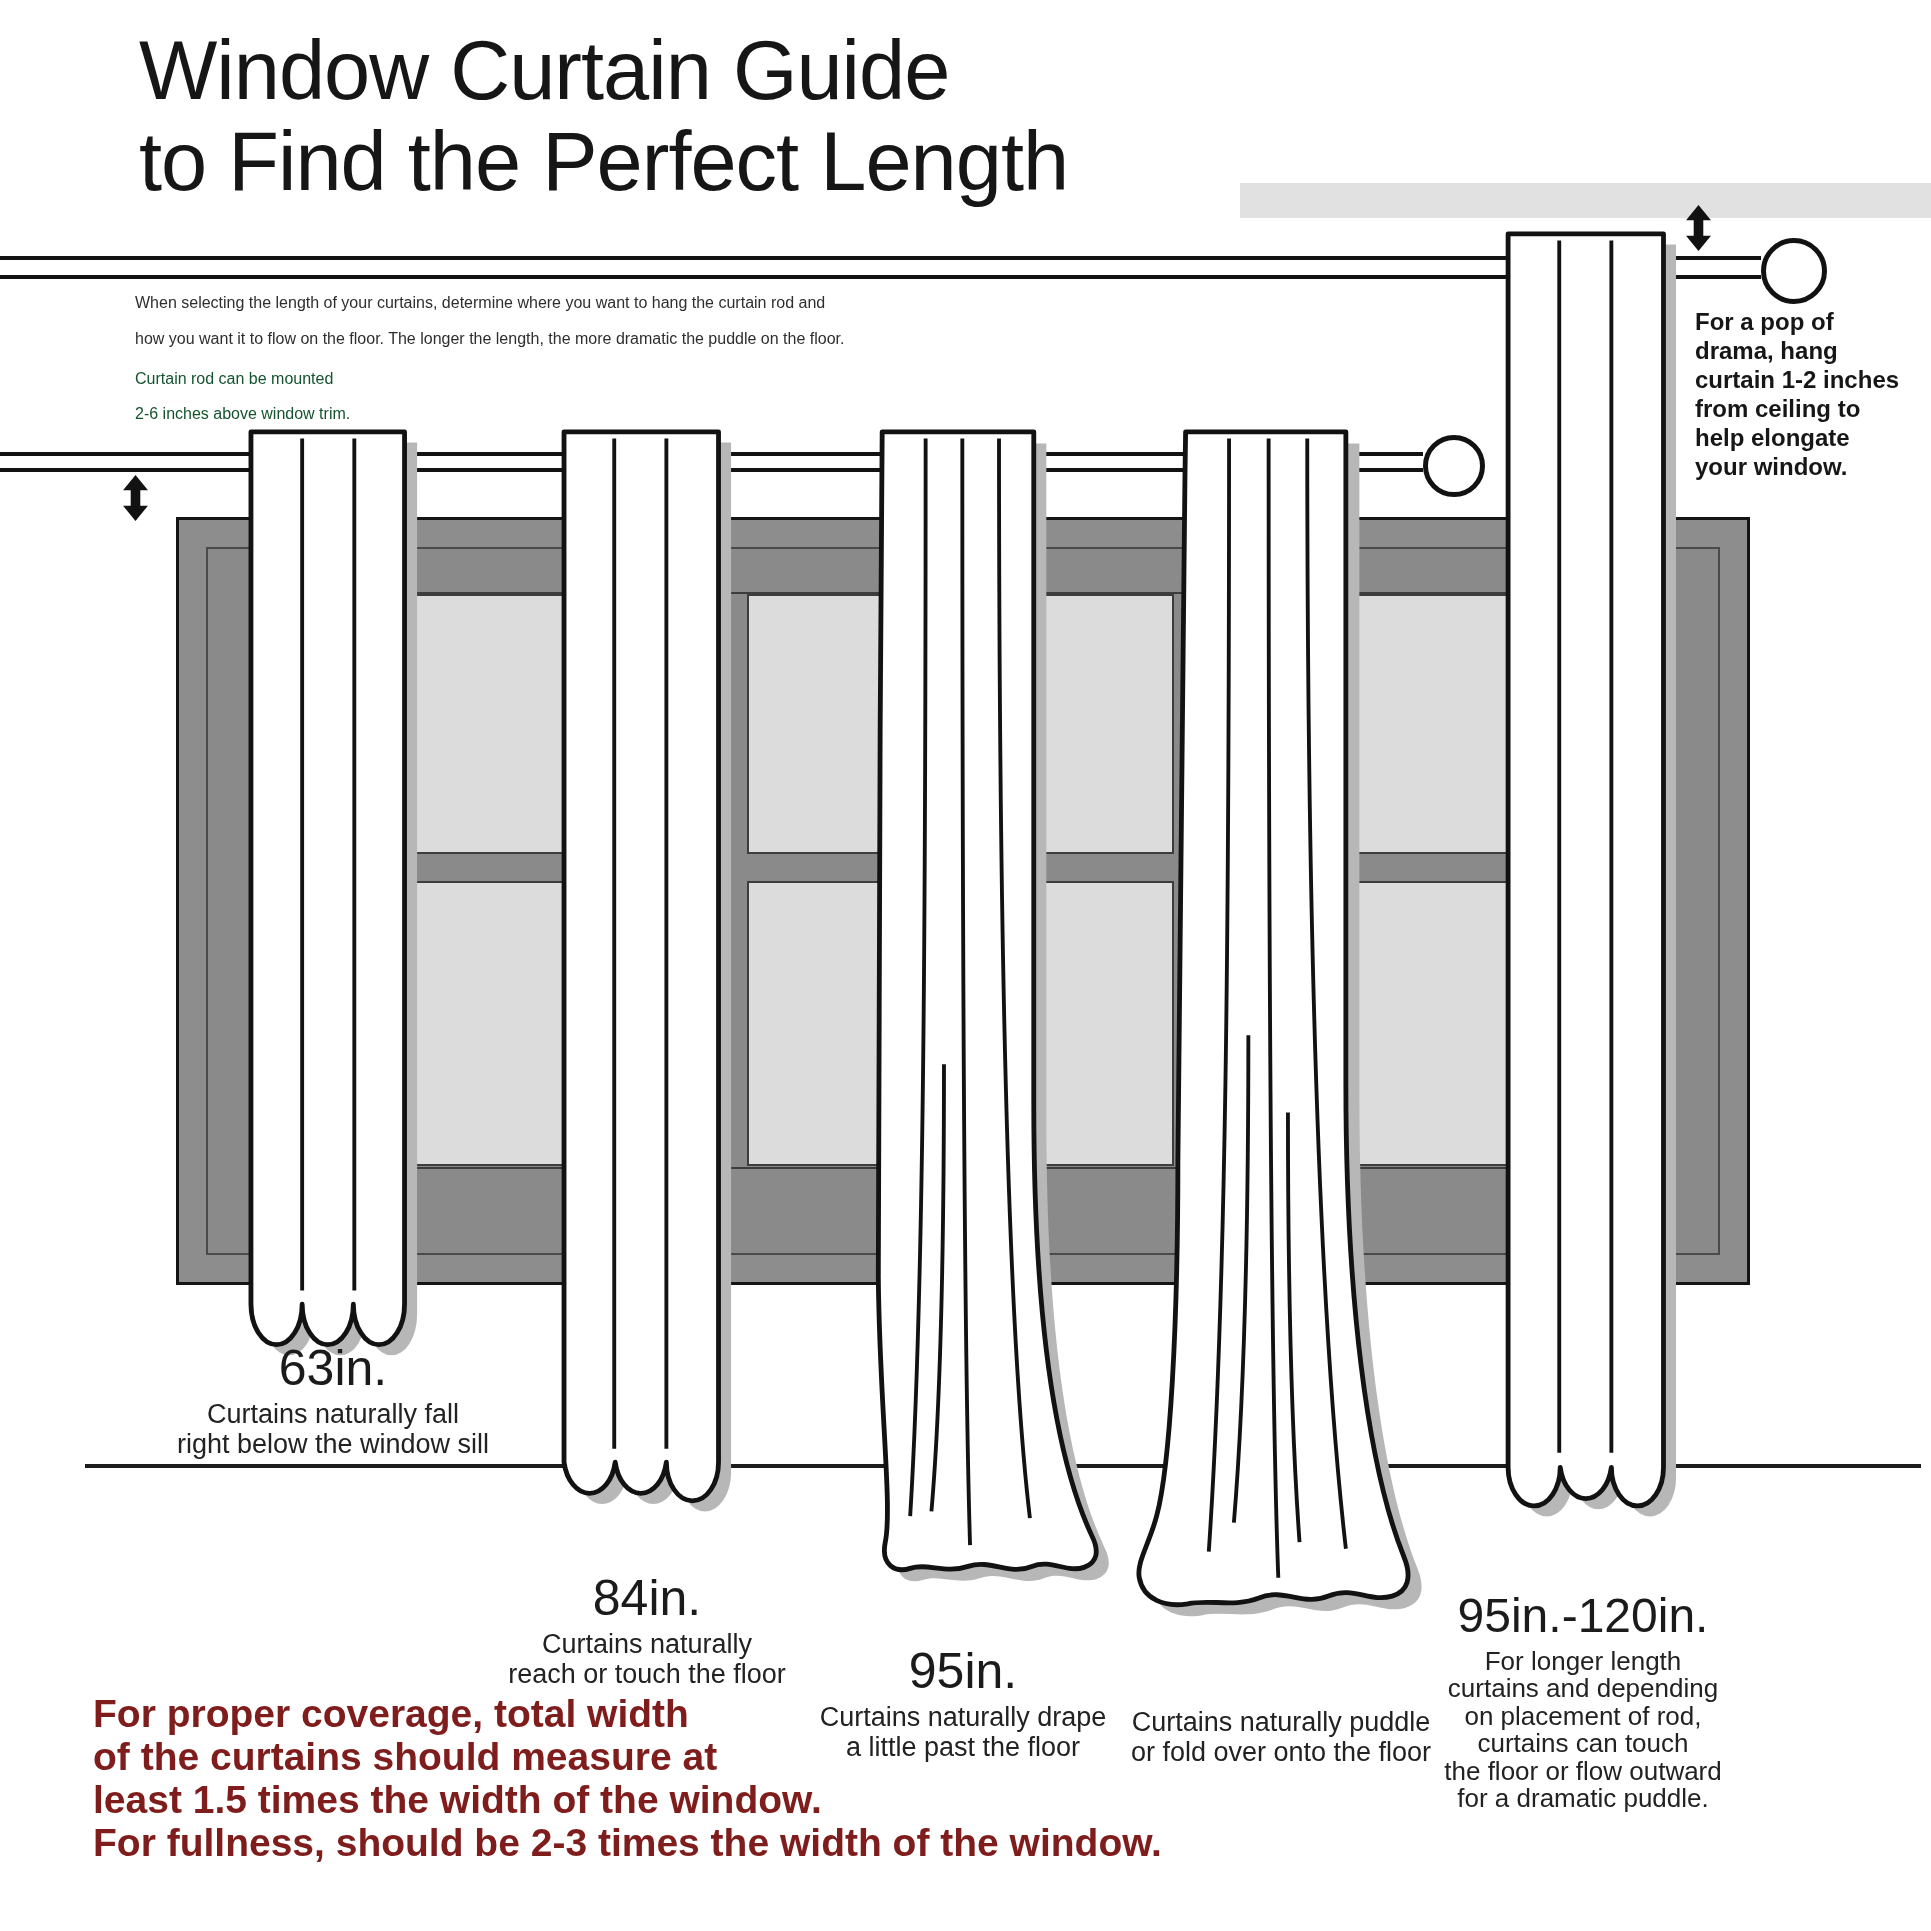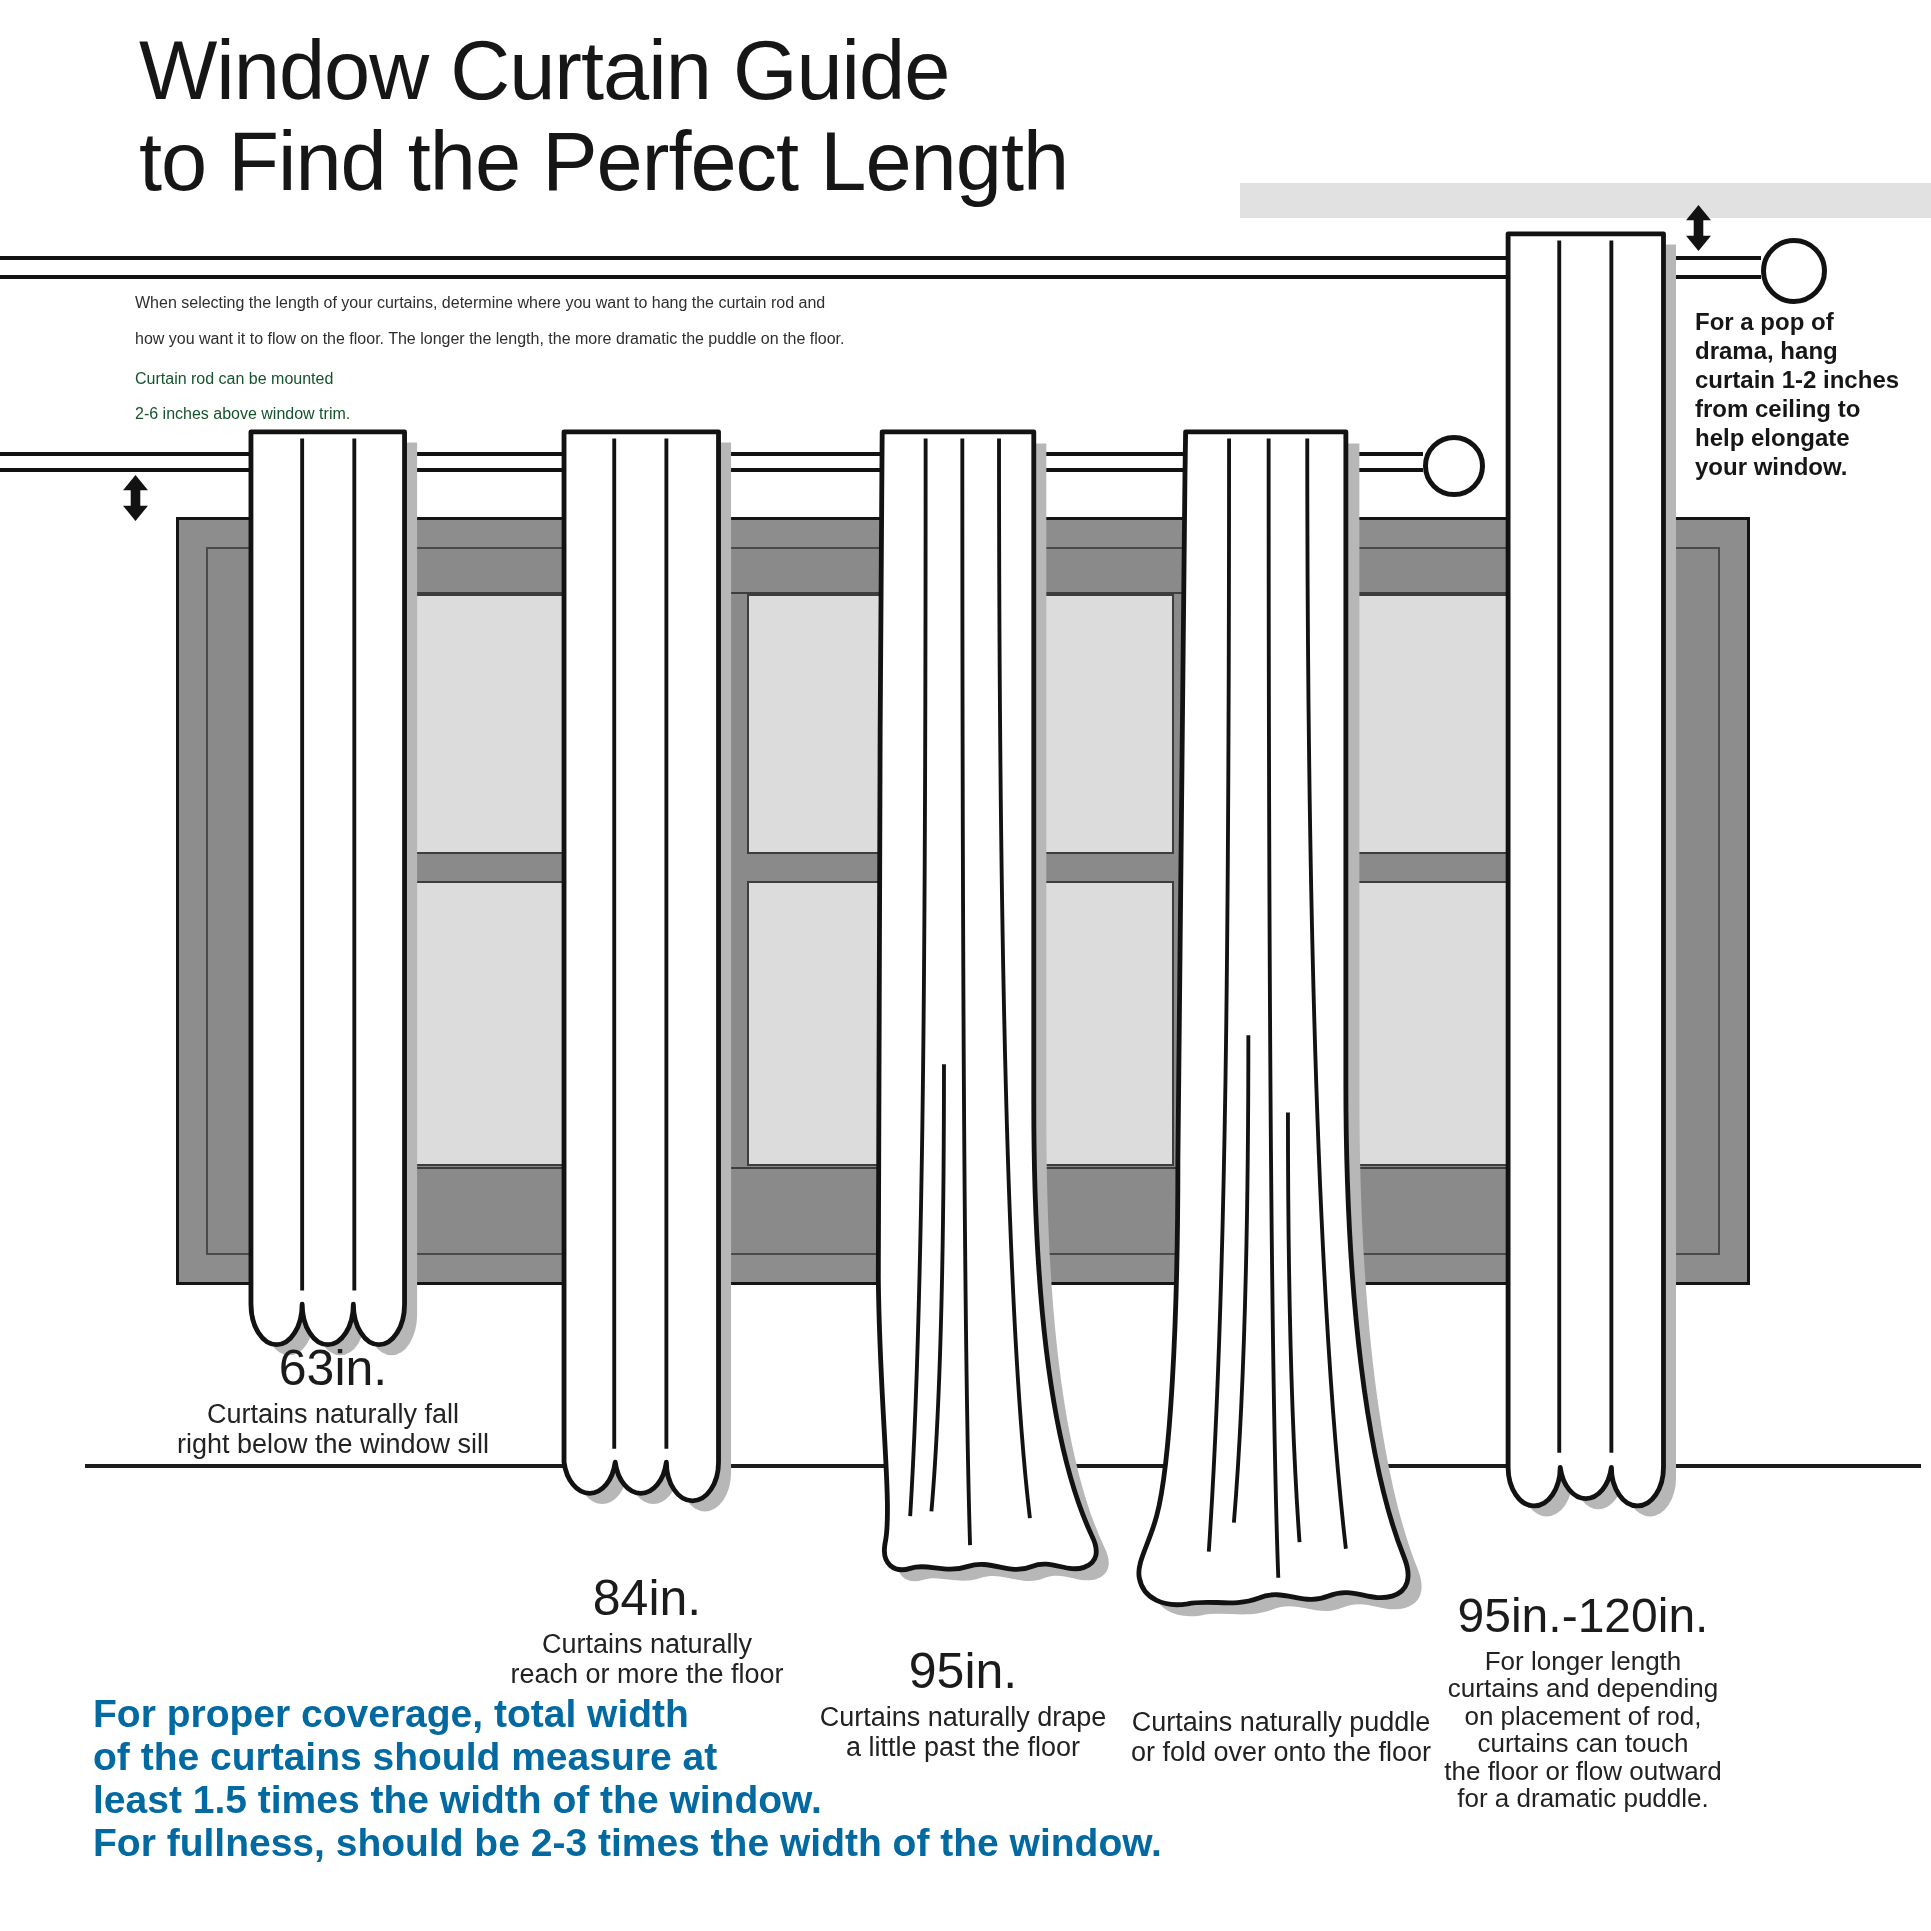--- a/index.html
+++ b/index.html
@@ -59,21 +59,21 @@
   .clabel .num{font-size:50px;line-height:1.06;font-weight:400;}
   .clabel .cap{font-size:27px;line-height:30px;margin-top:4px;color:#222222;}
   #label-63{left:140px;top:1342px;}
   #label-84{left:454px;top:1572px;}
   #label-95{left:770px;top:1645px;text-align:center;}
   #label-108{left:1088px;top:1703px;}
   #label-95-120{left:1390px;top:1568px;margin-top:23px;}
   #label-95-120 .num{font-size:48px;}
   #label-95-120 .cap{font-size:26px;line-height:27.5px;margin-top:5.8px;text-align:center;}
 
-  #footer-note{left:93px;top:1692px;font-size:39px;line-height:43px;font-weight:bold;color:#0369a1;z-index:4;}
+  #footer-note{left:93px;top:1692px;font-size:39px;line-height:43px;font-weight:bold;color:#7f1d1d;z-index:4;}
 </style>
 </head>
 <body>
 
 <div class="abs preline" id="page-title">Window Curtain Guide
 to Find the Perfect Length</div>
 <div class="abs" id="gray-bar"></div>
 <div class="abs preline" id="intro-text">When selecting the length of your curtains, determine where you want to hang the curtain rod and
 how you want it to flow on the floor. The longer the length, the more dramatic the puddle on the floor.</div>
 <div class="abs preline" id="rod-note">Curtain rod can be mounted
@@ -144,21 +144,21 @@
 </svg>
 
 <div class="clabel" id="label-63">
   <div class="num">63in.</div>
   <div class="cap preline">Curtains naturally fall
 right below the window sill</div>
 </div>
 <div class="clabel" id="label-84">
   <div class="num">84in.</div>
   <div class="cap preline">Curtains naturally
-reach or more the floor</div>
+reach or touch the floor</div>
 </div>
 <div class="clabel" id="label-95">
   <div class="num">95in.</div>
   <div class="cap preline">Curtains naturally drape
 a little past the floor</div>
 </div>
 <div class="clabel" id="label-108">
   <div class="cap preline">Curtains naturally puddle
 or fold over onto the floor</div>
 </div>

